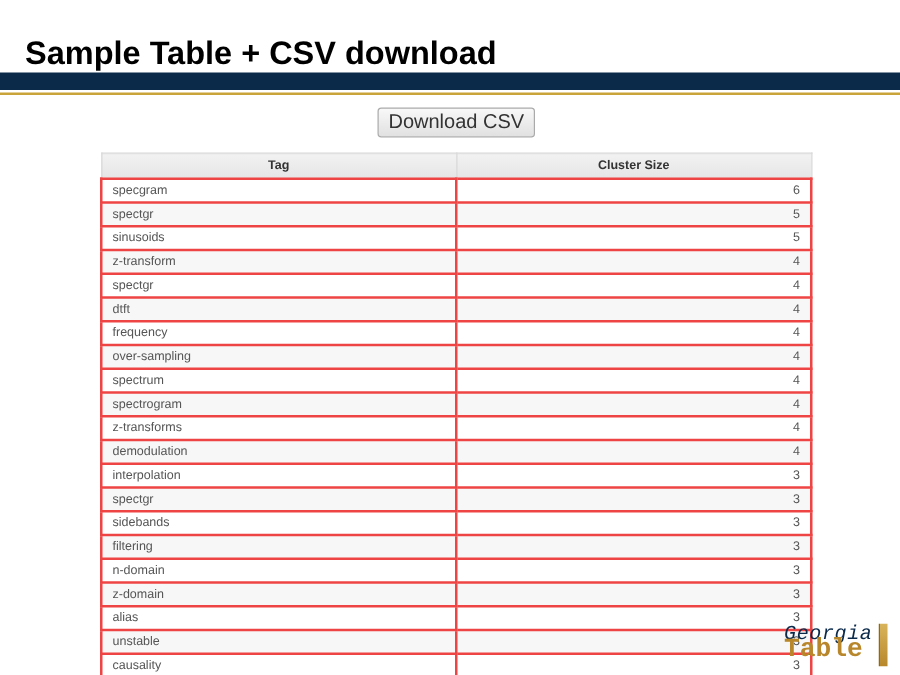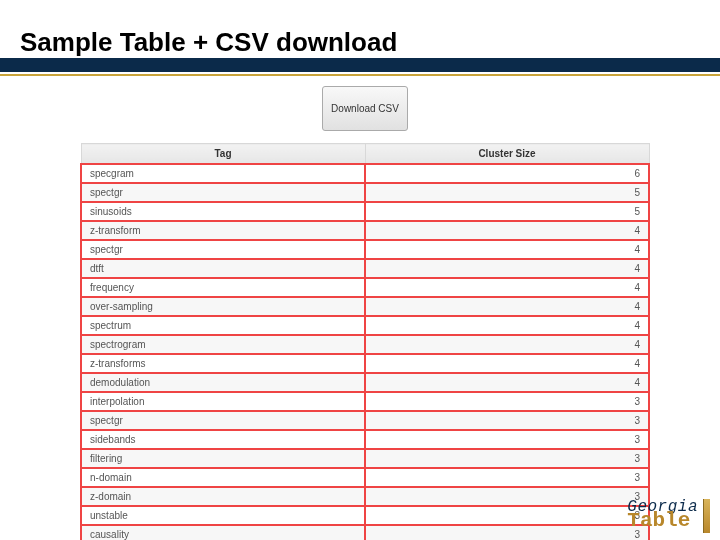--- a/index.html
+++ b/index.html
@@ -43,22 +43,22 @@
     top: 86px;
     left: 80px;
     right: 70px;
     bottom: 40px;
   }
   .btn-wrap {
     text-align: center;
     margin-bottom: 12px;
   }
   .download-btn {
-    font-size: 10px;
-    padding: 16px 8px;
+    font-size: 16px;
+    padding: 2px 8px;
     background: linear-gradient(#f8f8f8, #e1e1e1);
     border: 1px solid #aaa;
     border-radius: 3px;
     color: #333;
     cursor: pointer;
   }
   table.data {
     width: 100%;
     border-collapse: collapse;
     font-size: 10px;
@@ -203,20 +203,24 @@
         </tr>
         <tr>
           <td class="tag-cell">n-domain</td>
           <td class="size-cell">3</td>
         </tr>
         <tr>
           <td class="tag-cell">z-domain</td>
           <td class="size-cell">3</td>
         </tr>
         <tr>
+          <td class="tag-cell">alias</td>
+          <td class="size-cell">3</td>
+        </tr>
+        <tr>
           <td class="tag-cell">unstable</td>
           <td class="size-cell">3</td>
         </tr>
         <tr>
           <td class="tag-cell">causality</td>
           <td class="size-cell">3</td>
         </tr>
       </tbody>
   </table>
 </div>

